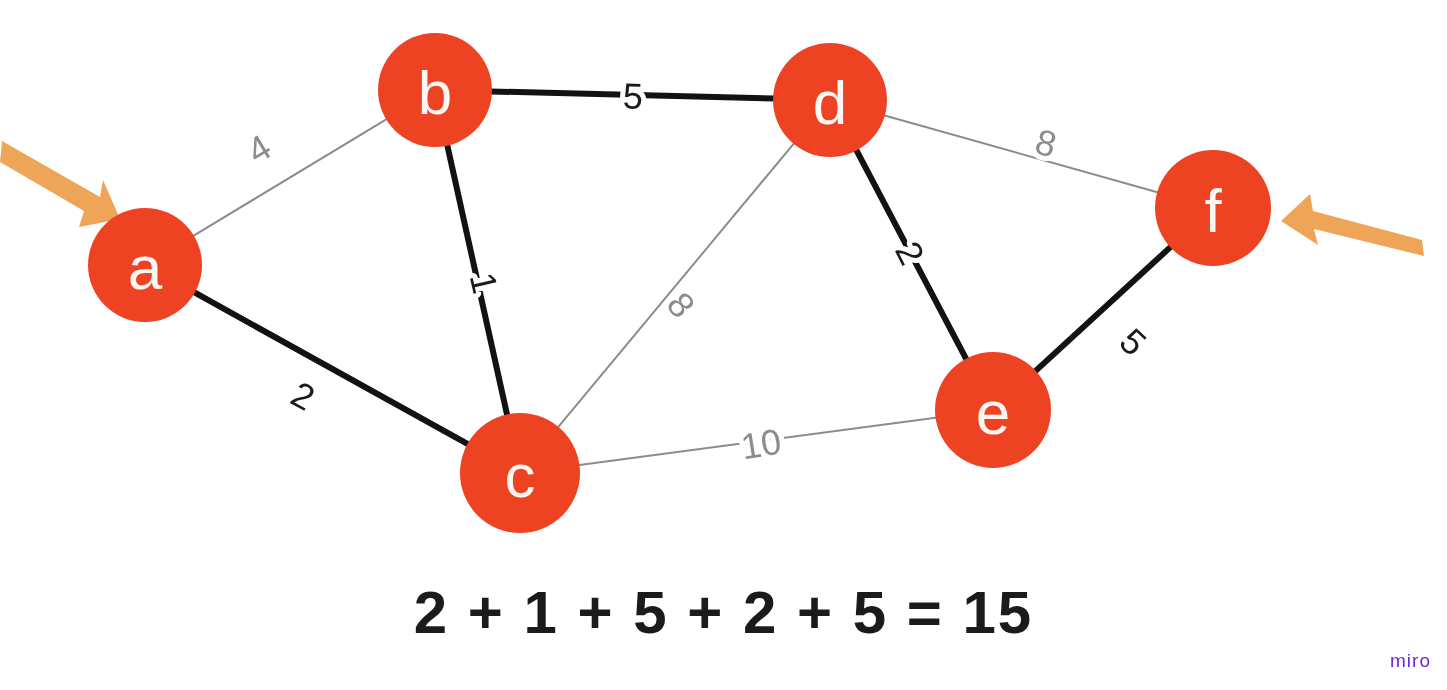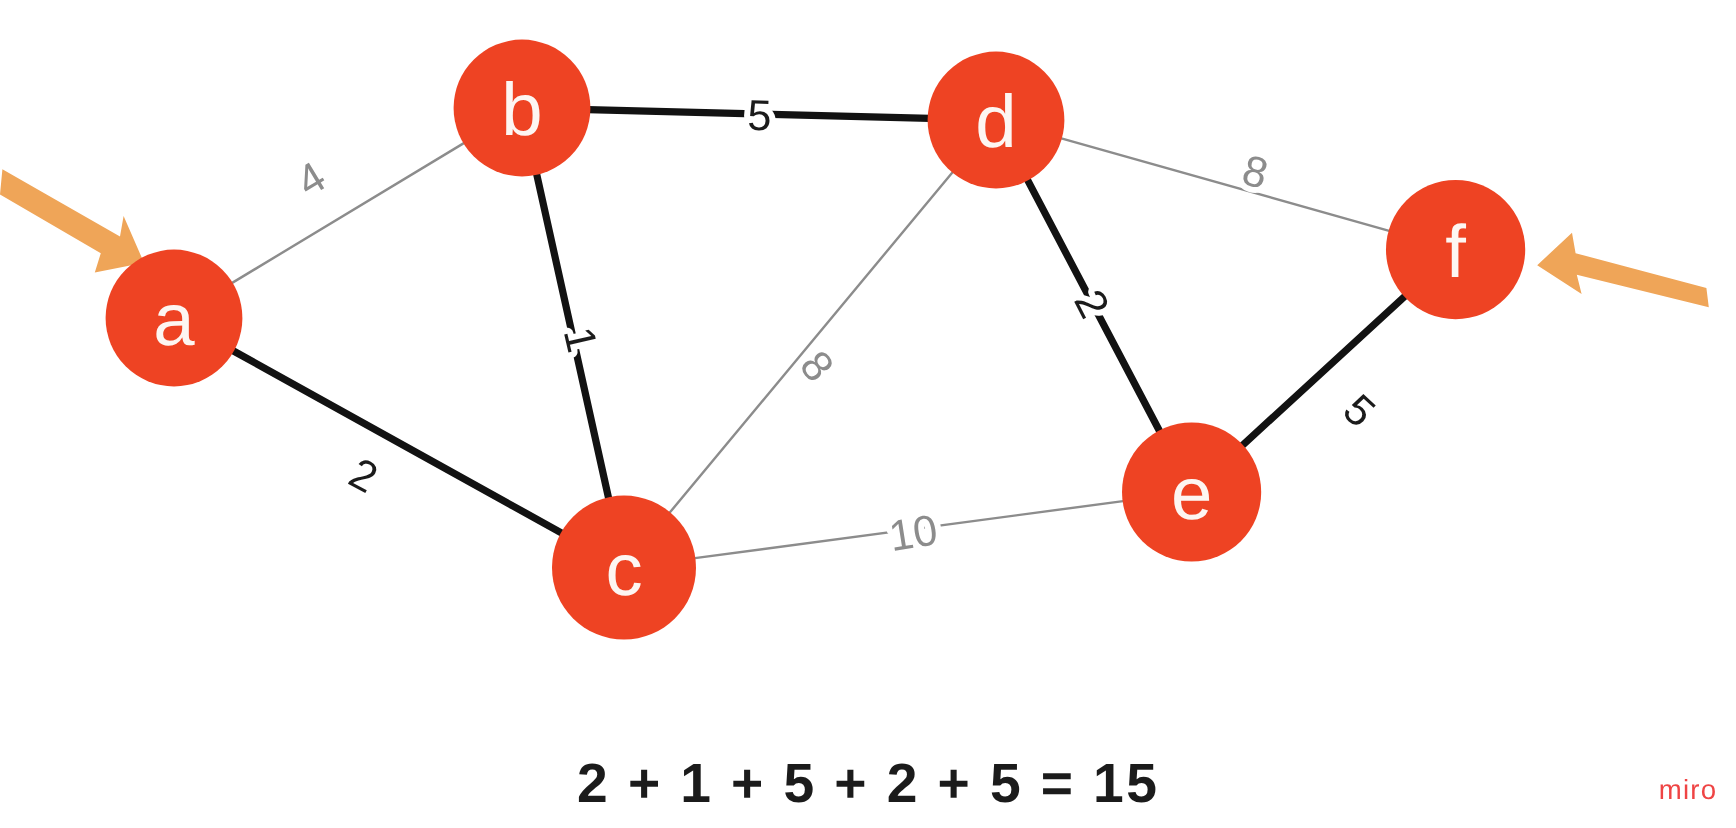--- a/index.html
+++ b/index.html
@@ -63,34 +63,33 @@
   .pointer-arrow {
     fill: #EFA558;
   }
   .formula-text {
     position: absolute;
     left: 0;
     right: 0;
     top: 578px;
     text-align: center;
     font-family: "Liberation Sans", sans-serif;
-    font-size: 46px;
+    font-size: 60px;
     font-weight: bold;
     letter-spacing: 2px;
     color: #1b1b1b;
     white-space: pre;
-    margin-top: 47px;
   }
   .watermark {
     position: absolute;
     right: 16px;
     bottom: 18px;
     font-family: "Liberation Sans", sans-serif;
-    font-size: 23px;
-    color: #ef4444;
+    font-size: 19px;
+    color: #6d28d9;
     letter-spacing: 1px;
   }
 </style>
 </head>
 <body>
 
 <div id="canvas">
 
   <svg id="graph-svg" viewBox="0 0 1447 690">
     <g id="edge-lines">

